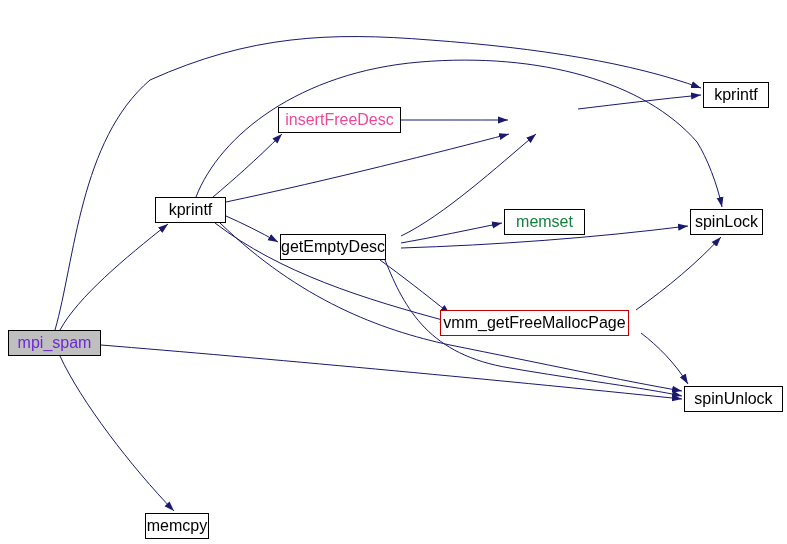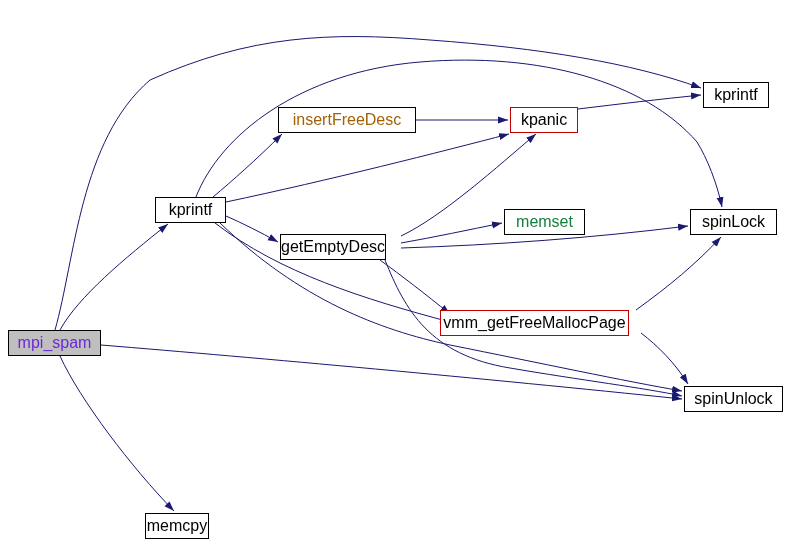--- a/index.html
+++ b/index.html
@@ -78,33 +78,30 @@
         <path d="M641,333 C658,346 675,363 688,384" class="edge" stroke="#191970" marker-end="url(#arrowhead)"></path>
       </g>
   </svg>
   <div id="node-layer">
       <div class="node" style="left: 8px; top: 330px; width: 93px; height: 26px; background: rgb(191, 191, 191); border-color: rgb(0, 0, 0); color: #6d28d9; cursor: default; justify-content: center;">
         <span>mpi_spam</span>
       </div>
       <div class="node" style="left: 155px; top: 197px; width: 71px; height: 26px; background: rgb(255, 255, 255); border-color: rgb(0, 0, 0); color: rgb(0, 0, 0);">
         <span>kprintf</span>
       </div>
-      <div class="node" style="left: 278px; top: 107px; width: 138px; height: 26px; background: rgb(255, 255, 255); border-color: rgb(0, 0, 0); color: #a16207;">
+      <div class="node" style="left: 278px; top: 107px; width: 123px; height: 26px; background: rgb(255, 255, 255); border-color: rgb(0, 0, 0); color: #ec4899;">
         <span>insertFreeDesc</span>
-      </div>
-      <div class="node" style="left: 510px; top: 107px; width: 68px; height: 26px; background: rgb(255, 255, 255); border-color: rgb(192, 0, 0); color: rgb(0, 0, 0);">
-        <span>kpanic</span>
       </div>
       <div class="node" style="left: 703px; top: 82px; width: 66px; height: 26px; background: rgb(255, 255, 255); border-color: rgb(0, 0, 0); color: rgb(0, 0, 0);">
         <span>kprintf</span>
       </div>
       <div class="node" style="left: 504px; top: 209px; width: 81px; height: 26px; background: rgb(255, 255, 255); border-color: rgb(0, 0, 0); color: #15803d;">
         <span>memset</span>
       </div>
-      <div class="node" style="left: 690px; top: 209px; width: 87px; height: 26px; background: rgb(255, 255, 255); border-color: rgb(0, 0, 0); color: rgb(0, 0, 0);">
+      <div class="node" style="left: 690px; top: 209px; width: 73px; height: 26px; background: rgb(255, 255, 255); border-color: rgb(0, 0, 0); color: rgb(0, 0, 0);">
         <span>spinLock</span>
       </div>
       <div class="node" style="left: 280px; top: 234px; width: 106px; height: 26px; background: rgb(255, 255, 255); border-color: rgb(0, 0, 0); color: rgb(0, 0, 0);">
         <span>getEmptyDesc</span>
       </div>
       <div class="node" style="left: 440px; top: 310px; width: 189px; height: 26px; background: rgb(255, 255, 255); border-color: rgb(192, 0, 0); color: rgb(0, 0, 0);">
         <span>vmm_getFreeMallocPage</span>
       </div>
       <div class="node" style="left: 684px; top: 386px; width: 99px; height: 26px; background: rgb(255, 255, 255); border-color: rgb(0, 0, 0); color: rgb(0, 0, 0);">
         <span>spinUnlock</span>

